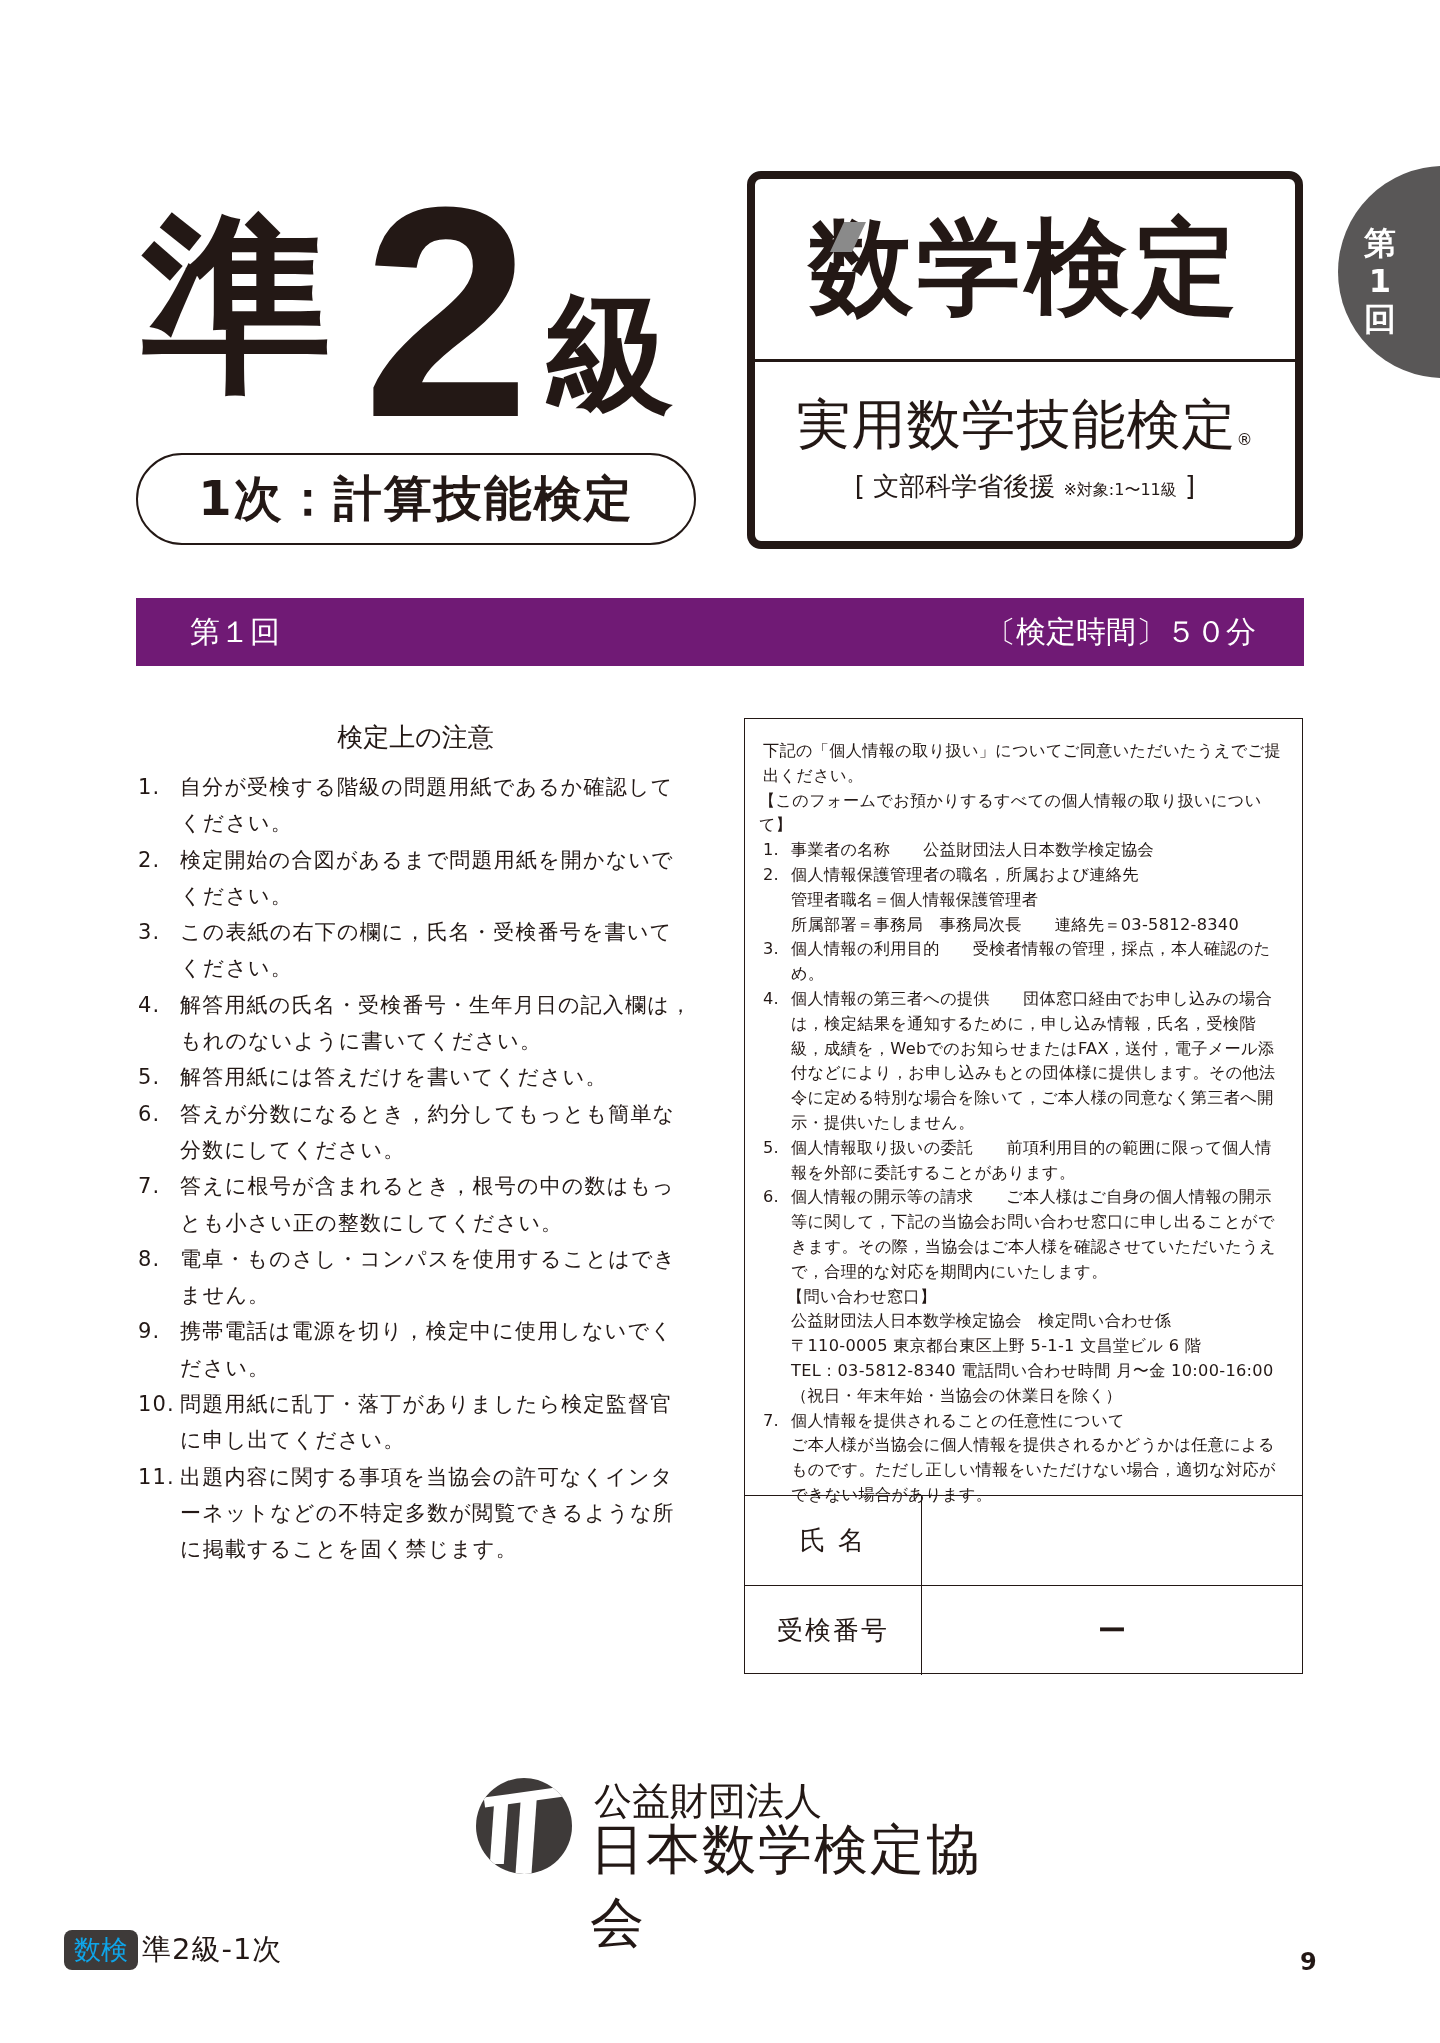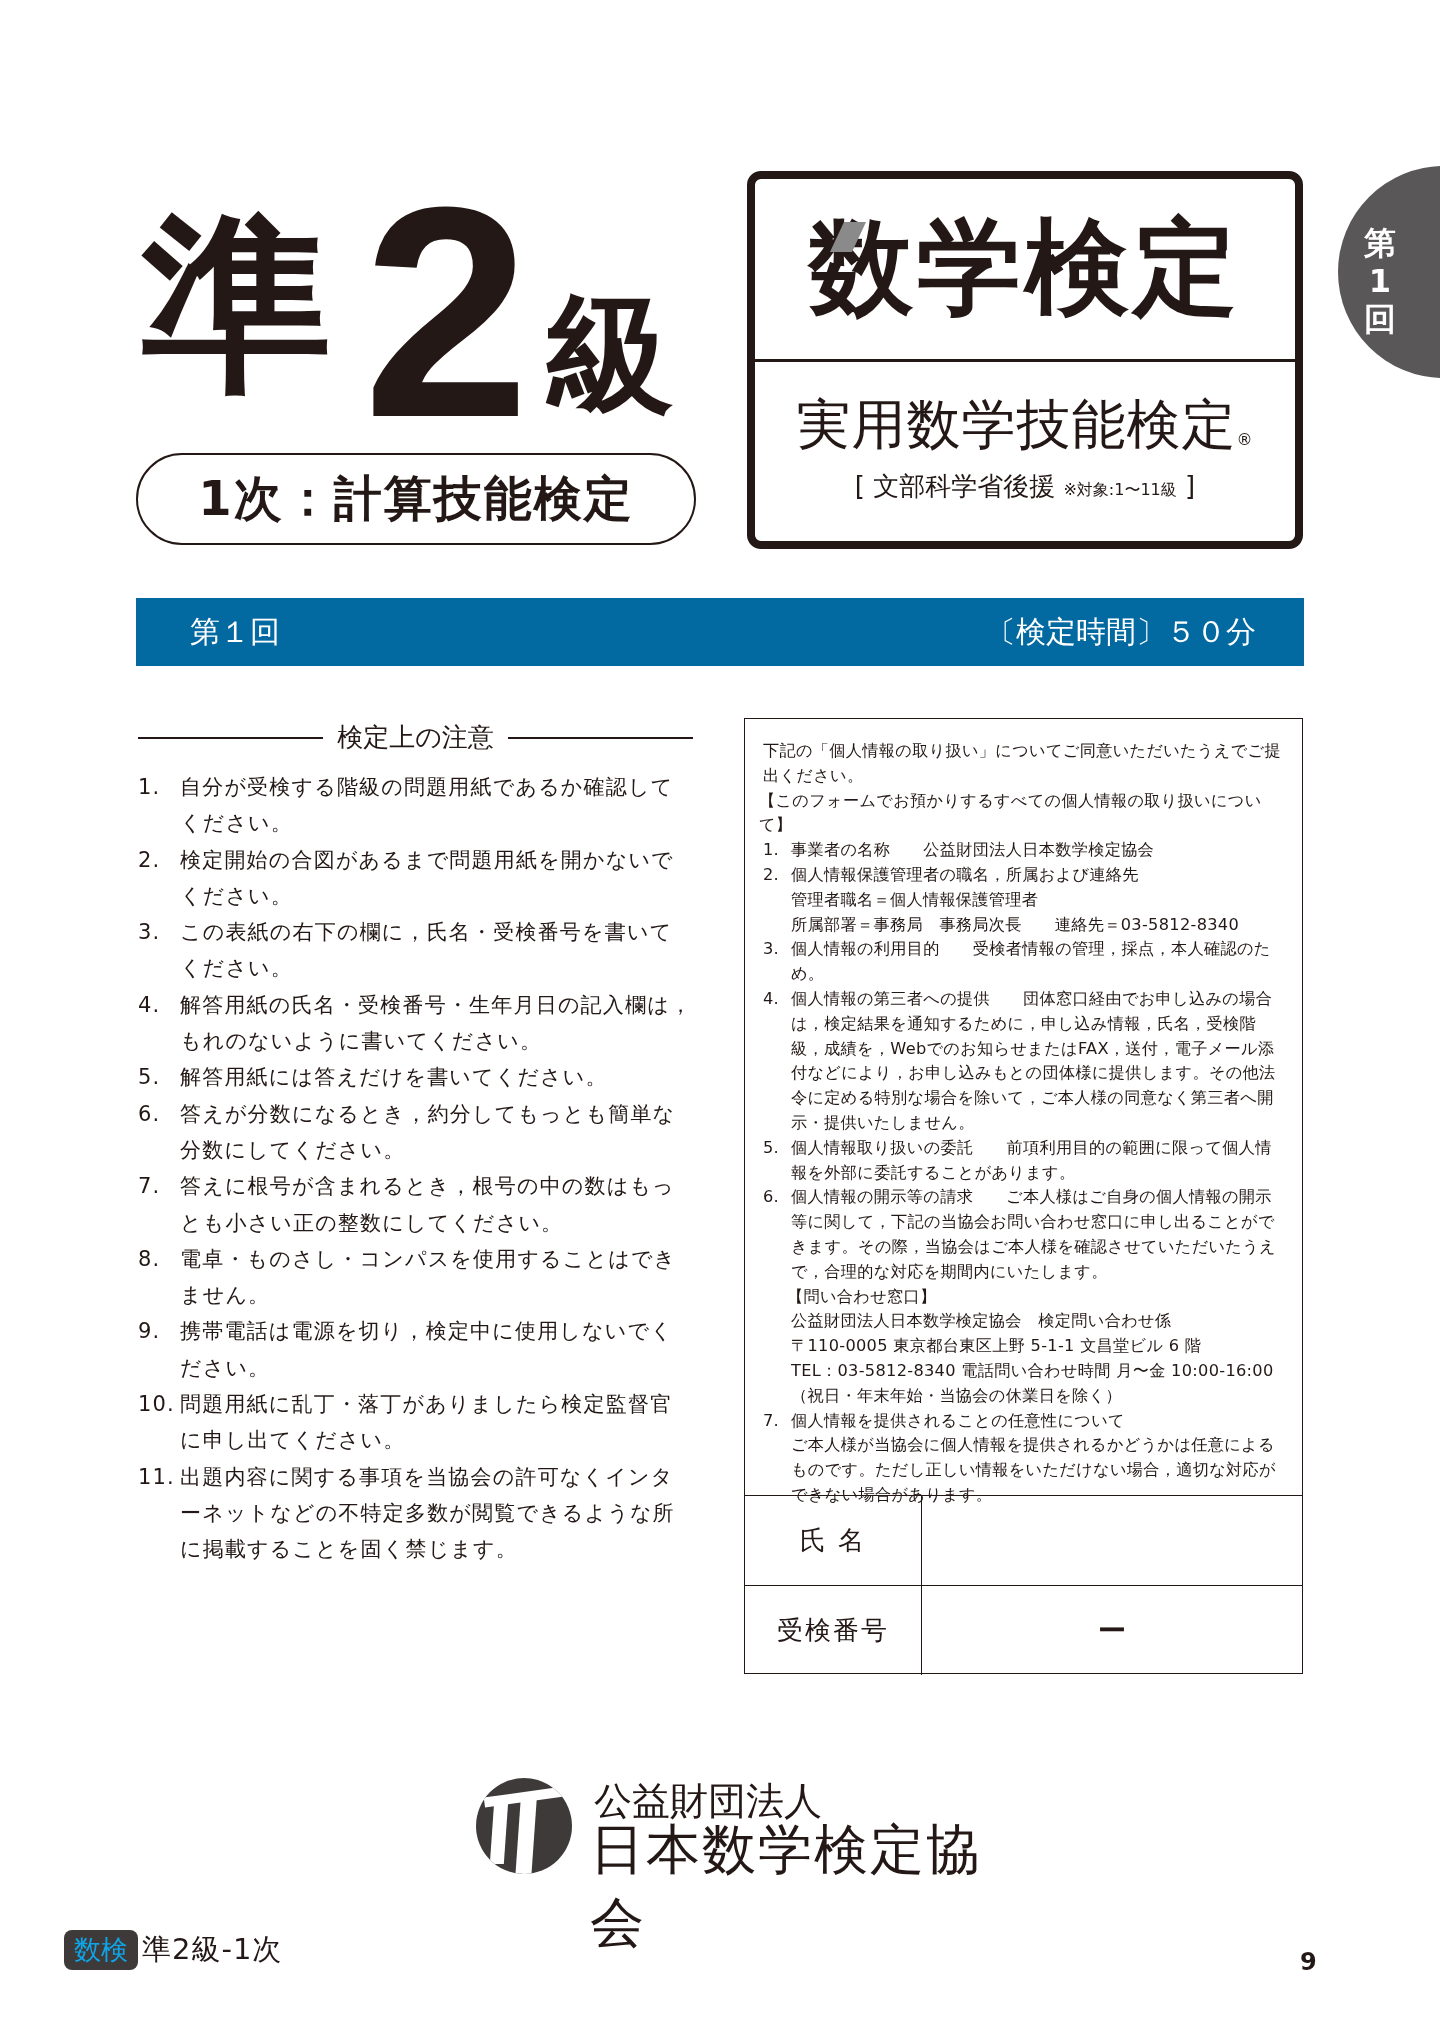--- a/index.html
+++ b/index.html
@@ -26,26 +26,26 @@
   #brand-sub { position:absolute; left:0; right:0; top:210px; text-align:center; font-size:54px; letter-spacing:1px; }
   #brand-sub sup { font-size:16px; vertical-align:-2px; }
   #brand-note { position:absolute; left:0; right:0; top:290px; text-align:center; font-size:26px; }
   #brand-note small { font-size:16px; }
 
   
   #round-tab { left:1338px; top:166px; width:220px; height:212px; background:#595757; border-radius:106px; }
   #round-tab-text { position:absolute; left:22px; top:58px; width:40px; text-align:center; color:#fff; font-weight:bold; font-size:32px; line-height:38px; }
 
   
-  #info-band { left:136px; top:598px; width:1168px; height:68px; background:#0369a1; color:#fff;
+  #info-band { left:136px; top:598px; width:1168px; height:68px; background:#701a75; color:#fff;
       display:flex; align-items:center; justify-content:space-between; padding:0 48px 0 54px; box-sizing:border-box; font-size:30px; }
 
   
   #notes { left:138px; top:720px; width:555px; }
-  #notes-heading { display:flex; align-items:center; font-size:26px; margin-bottom:14px; }
+  #notes-heading { display:flex; align-items:center; font-size:26px; margin-bottom:14px;flex-direction:column; }
   #notes-heading .line { flex:1; height:2px; background:#231815; }
   #notes-heading span.t { padding:0 14px; }
   .note { display:flex; font-size:21px; line-height:36.3px; letter-spacing:1.2px; }
   .note .num { width:42px; flex:none; }
   .note .txt { flex:1; }
 
   
   #privacy { left:744px; top:718px; width:559px; height:956px; border:1.5px solid #231815; box-sizing:border-box; }
   #privacy-text { position:absolute; left:18px; top:20px; right:18px; font-size:16.2px; line-height:24.8px; letter-spacing:0.3px; }
   .p-item { display:flex; }

